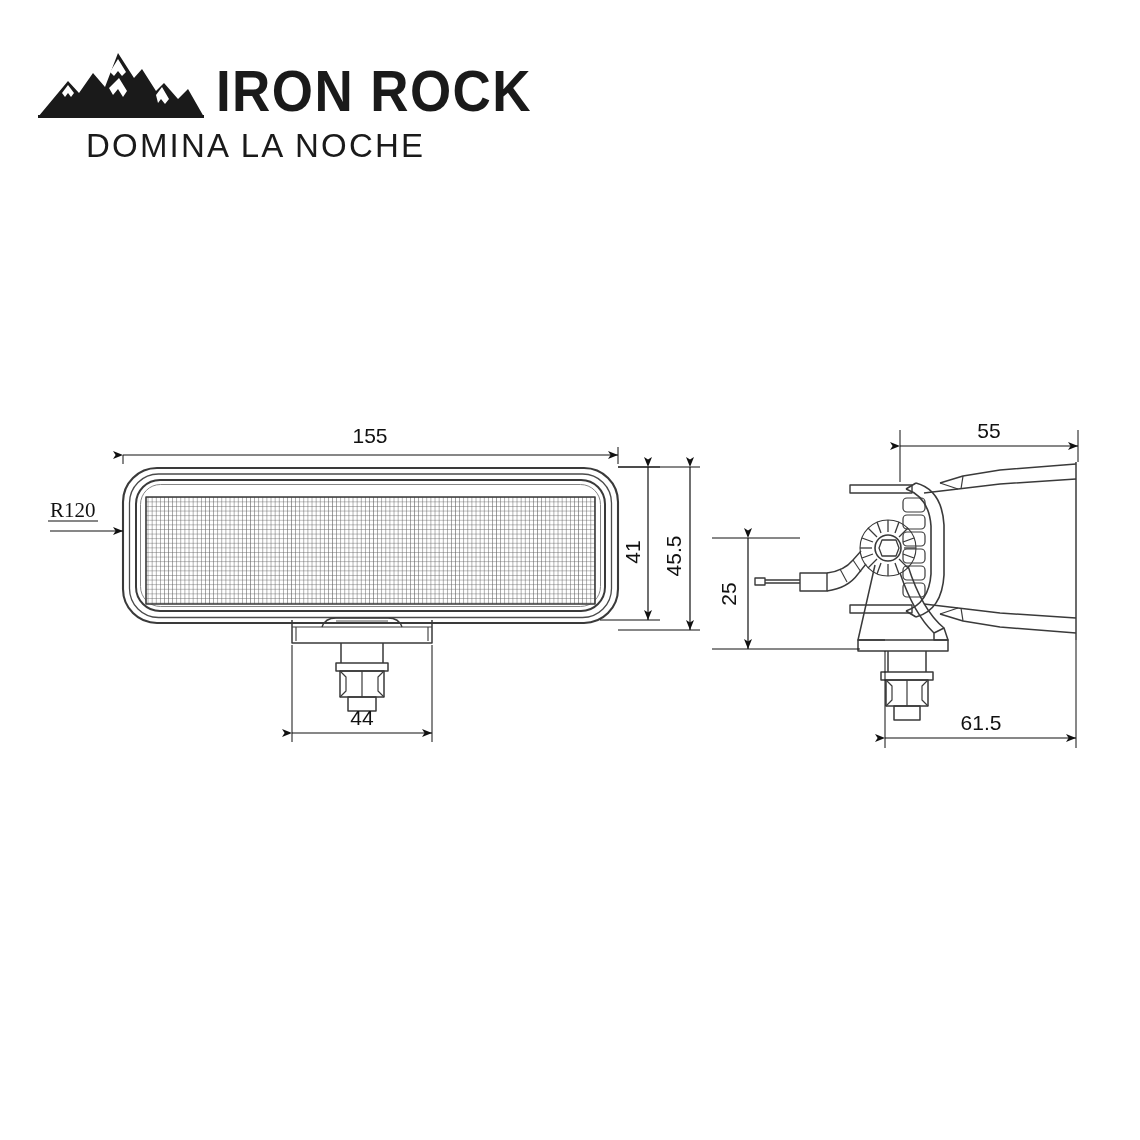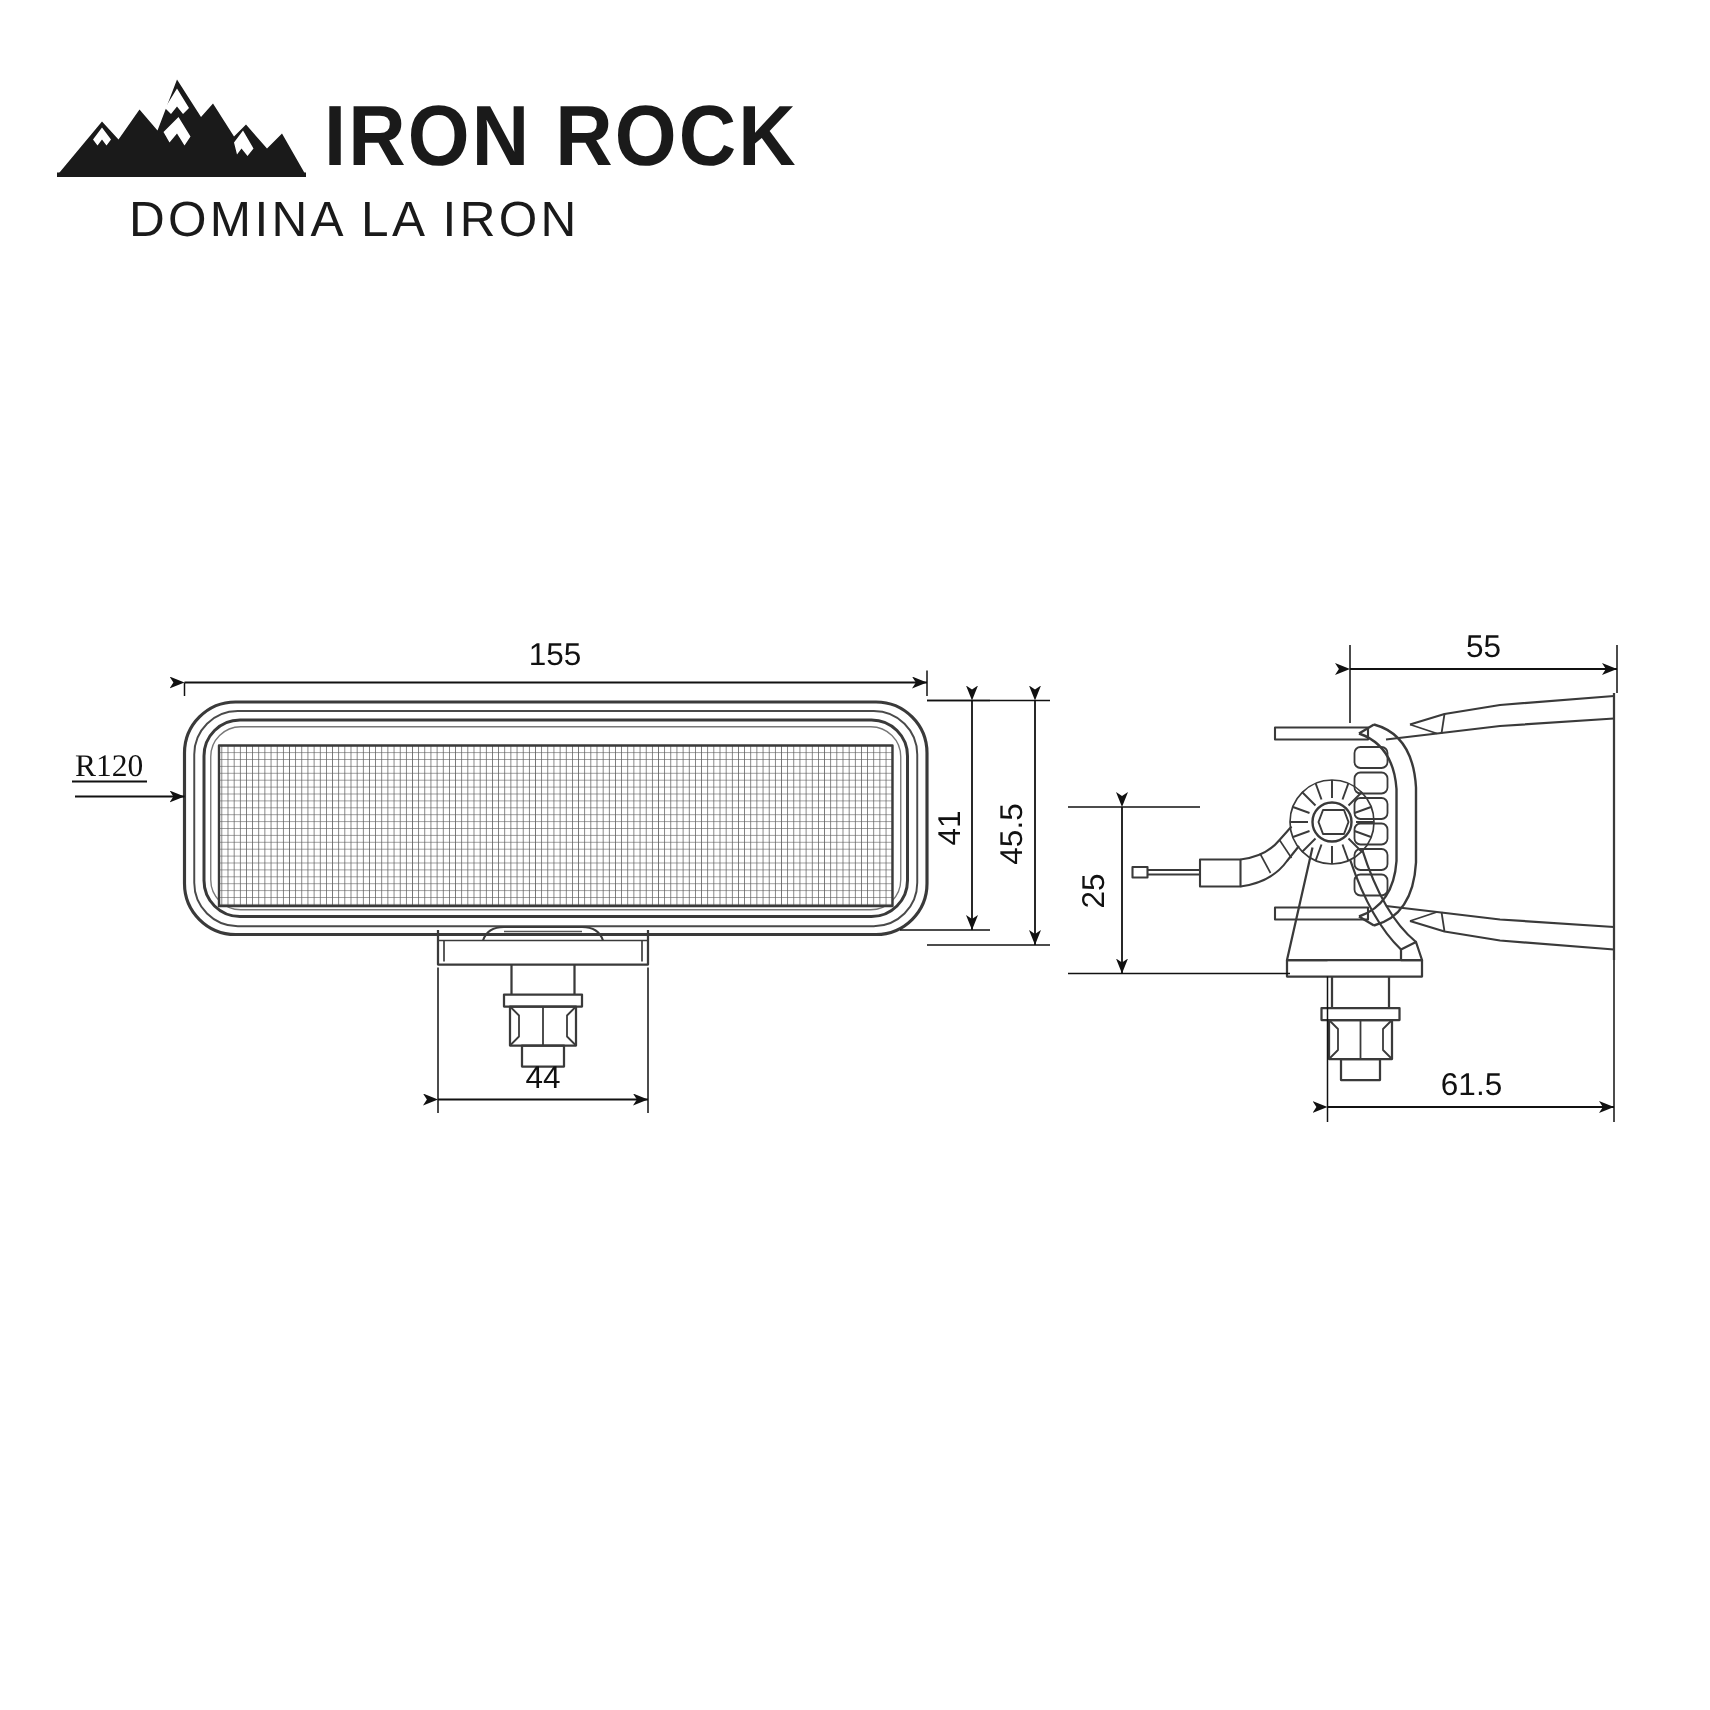--- a/index.html
+++ b/index.html
@@ -88,21 +88,21 @@
   <div class="logo-block">
     <svg class="logo-mark" viewBox="0 0 178 78">
       <path fill="#1a1a1a" d="M0 72 L30 36 L41 48 L55 28 L67 42 L80 8 L96 33 L104 24 L118 46 L126 38 L140 54 L150 44 L166 72 Z"></path>
       <path fill="#ffffff" d="M80 14 L88 27 L84 31 L80 26 L76 31 L72 27 Z"></path>
       <path fill="#ffffff" d="M81 33 L89 46 L85 52 L80 44 L75 50 L71 43 Z"></path>
       <path fill="#ffffff" d="M118 50 L124 42 L131 54 L127 59 L123 54 L120 58 Z"></path>
       <path fill="#ffffff" d="M30 40 L36 48 L33 52 L30 48 L27 52 L24 48 Z"></path>
       <rect x="0" y="70" width="166" height="3" fill="#1a1a1a"></rect>
     </svg>
     <div class="brand-name">IRON ROCK</div>
-    <div class="brand-tagline">DOMINA LA IRON</div>
+    <div class="brand-tagline">DOMINA LA NOCHE</div>
   </div>
 
   <svg class="draw" viewBox="0 0 1140 1140">
     <defs>
       <marker id="arrIn" markerWidth="11" markerHeight="8" refX="10" refY="4" orient="auto" markerUnits="userSpaceOnUse">
         <path d="M0,0 L10,4 L0,8 L2.6,4 Z" fill="#111111"></path>
       </marker>
       <marker id="arrOut" markerWidth="11" markerHeight="8" refX="10" refY="4" orient="auto" markerUnits="userSpaceOnUse">
         <path d="M0,0 L10,4 L0,8 L2.6,4 Z" fill="#111111"></path>
       </marker>

